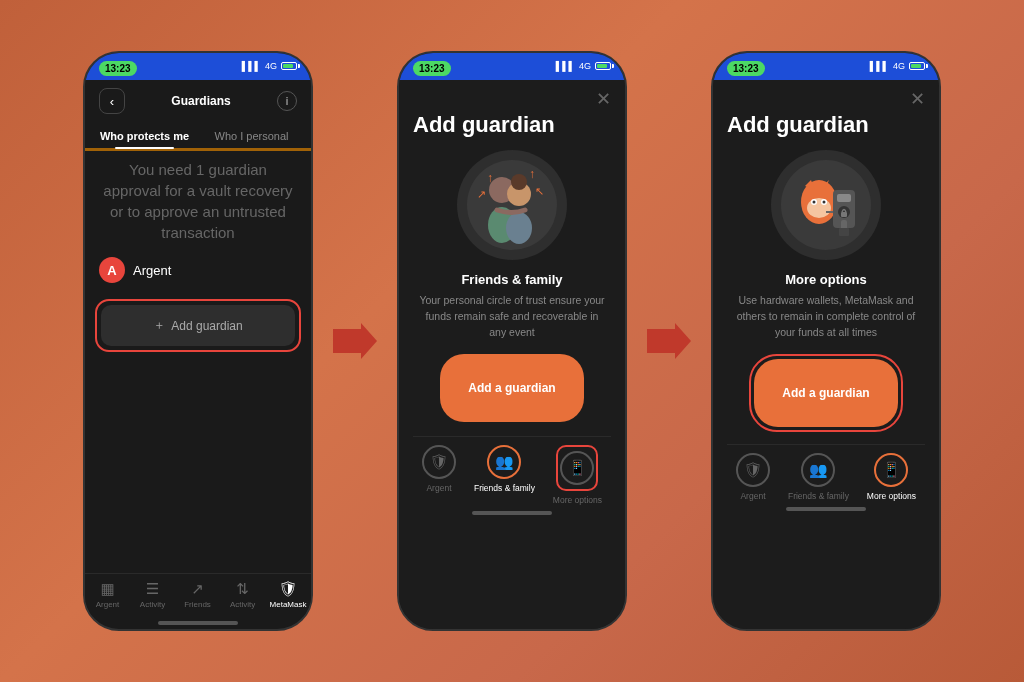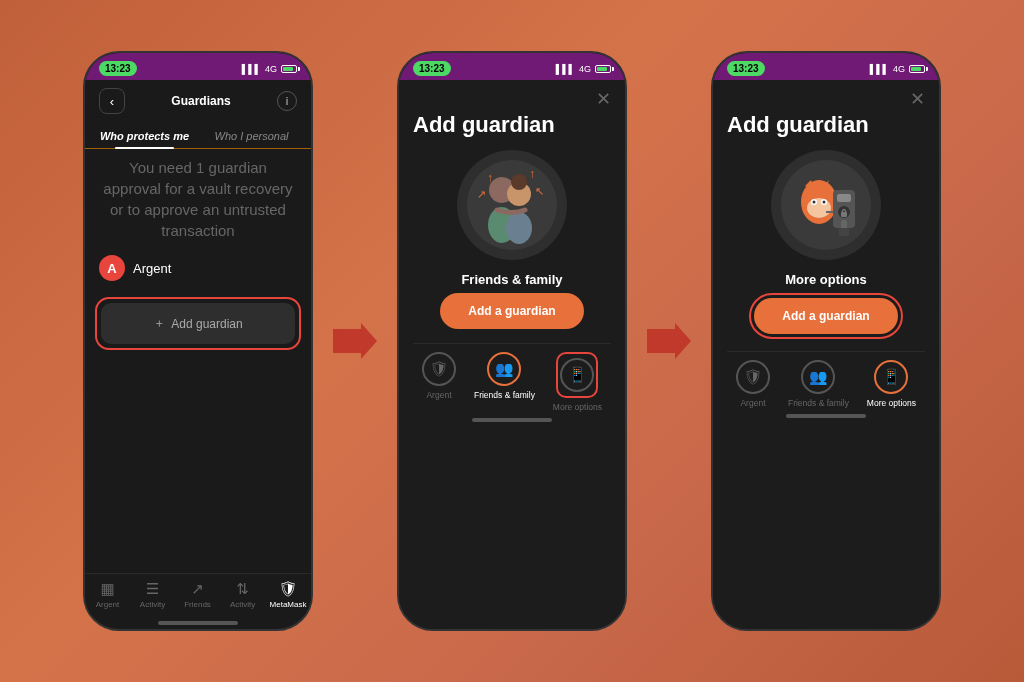--- a/index.html
+++ b/index.html
@@ -34,24 +34,24 @@
       overflow: hidden;
       position: relative;
       border: 2px solid #333;
       display: flex;
       flex-direction: column;
       flex-shrink: 0;
     }
 
     
     .status-bar {
-      background: #701a75;
+      background: #1d4ed8;
       display: flex;
       justify-content: space-between;
-      align-items: center;
+      align-items: flex-start;
       padding: 8px 14px 4px;
       flex-shrink: 0;
       gap: 28px;
     }
     .status-time {
       background: #4cd964;
       color: #000;
       font-size: 10px;
       font-weight: 700;
       padding: 2px 6px;
@@ -127,24 +127,23 @@
     }
     .p1-info {
       width: 20px; height: 20px;
       border: 1.5px solid #555;
       border-radius: 50%;
       display: flex; align-items: center; justify-content: center;
       color: #888; font-size: 11px; font-weight: 700;
     }
     .p1-tabs {
       display: flex;
-      border-bottom: 1px solid #a16207;
+      border-bottom: 3px solid #a16207;
       padding: 0 10px;
       gap: 8px;
-      font-style: italic;
     }
     .p1-tab {
       flex: 1;
       text-align: center;
       padding: 8px 0 6px;
       font-size: 11px;
       color: #888;
       position: relative;
     }
     .p1-tab.active {
@@ -275,21 +274,21 @@
       font-size: 10.5px;
       text-align: center;
       line-height: 1.5;
       margin-bottom: 14px;
       padding: 0 4px;
     }
     .modal-add-btn {
       background: #e8703a;
       color: #fff;
       border-radius: 24px;
-      padding: 11px 28px;
+      padding: 27px 28px;
       font-size: 12px;
       font-weight: 600;
       margin-bottom: 14px;
       cursor: pointer;
       flex-shrink: 0;
     }
     .modal-tabs {
       display: flex;
       width: 100%;
       gap: 0;
@@ -462,20 +461,23 @@
 
         <path d="M30 50 Q45 55 58 50" stroke="#8B6960" stroke-width="5" fill="none" stroke-linecap="round"></path>
 
         <text x="20" y="22" font-size="12" fill="#e8703a">↑</text>
         <text x="62" y="18" font-size="12" fill="#e8703a">↑</text>
         <text x="10" y="38" font-size="11" fill="#e8703a">↗</text>
         <text x="68" y="35" font-size="11" fill="#e8703a">↖</text>
       </svg>
     </div>
     <div class="modal-subtitle">Friends &amp; family</div>
+    <div class="modal-desc">
+      Your personal circle of trust ensure your funds remain safe and recoverable in any event
+    </div>
     <div class="modal-add-btn">Add a guardian</div>
 
     <div class="modal-tabs">
       <div class="modal-tab-item">
         <div class="tab-icon-circle bordered">🛡</div>
         <span>Argent</span>
       </div>
       <div class="modal-tab-item active">
         <div class="tab-icon-circle active-border">👥</div>
         <span>Friends &amp; family</span>
@@ -535,20 +537,23 @@
         <rect x="58" y="68" width="10" height="8" rx="1" ry="1" fill="#444"></rect>
 
         <circle cx="63" cy="52" r="6" fill="#333"></circle>
         <rect x="60" y="52" width="6" height="5" rx="1" fill="#777"></rect>
         <path d="M61 52 Q63 47 65 52" stroke="#777" stroke-width="1.5" fill="none"></path>
 
         <line x1="45" y1="52" x2="52" y2="52" stroke="#666" stroke-width="2"></line>
       </svg>
     </div>
     <div class="modal-subtitle">More options</div>
+    <div class="modal-desc">
+      Use hardware wallets, MetaMask and others to remain in complete control of your funds at all times
+    </div>
 
     <div class="btn-highlight">
       <div class="modal-add-btn" style="margin-bottom:0;">Add a guardian</div>
     </div>
 
     <div class="modal-tabs">
       <div class="modal-tab-item">
         <div class="tab-icon-circle bordered">🛡</div>
         <span>Argent</span>
       </div>

